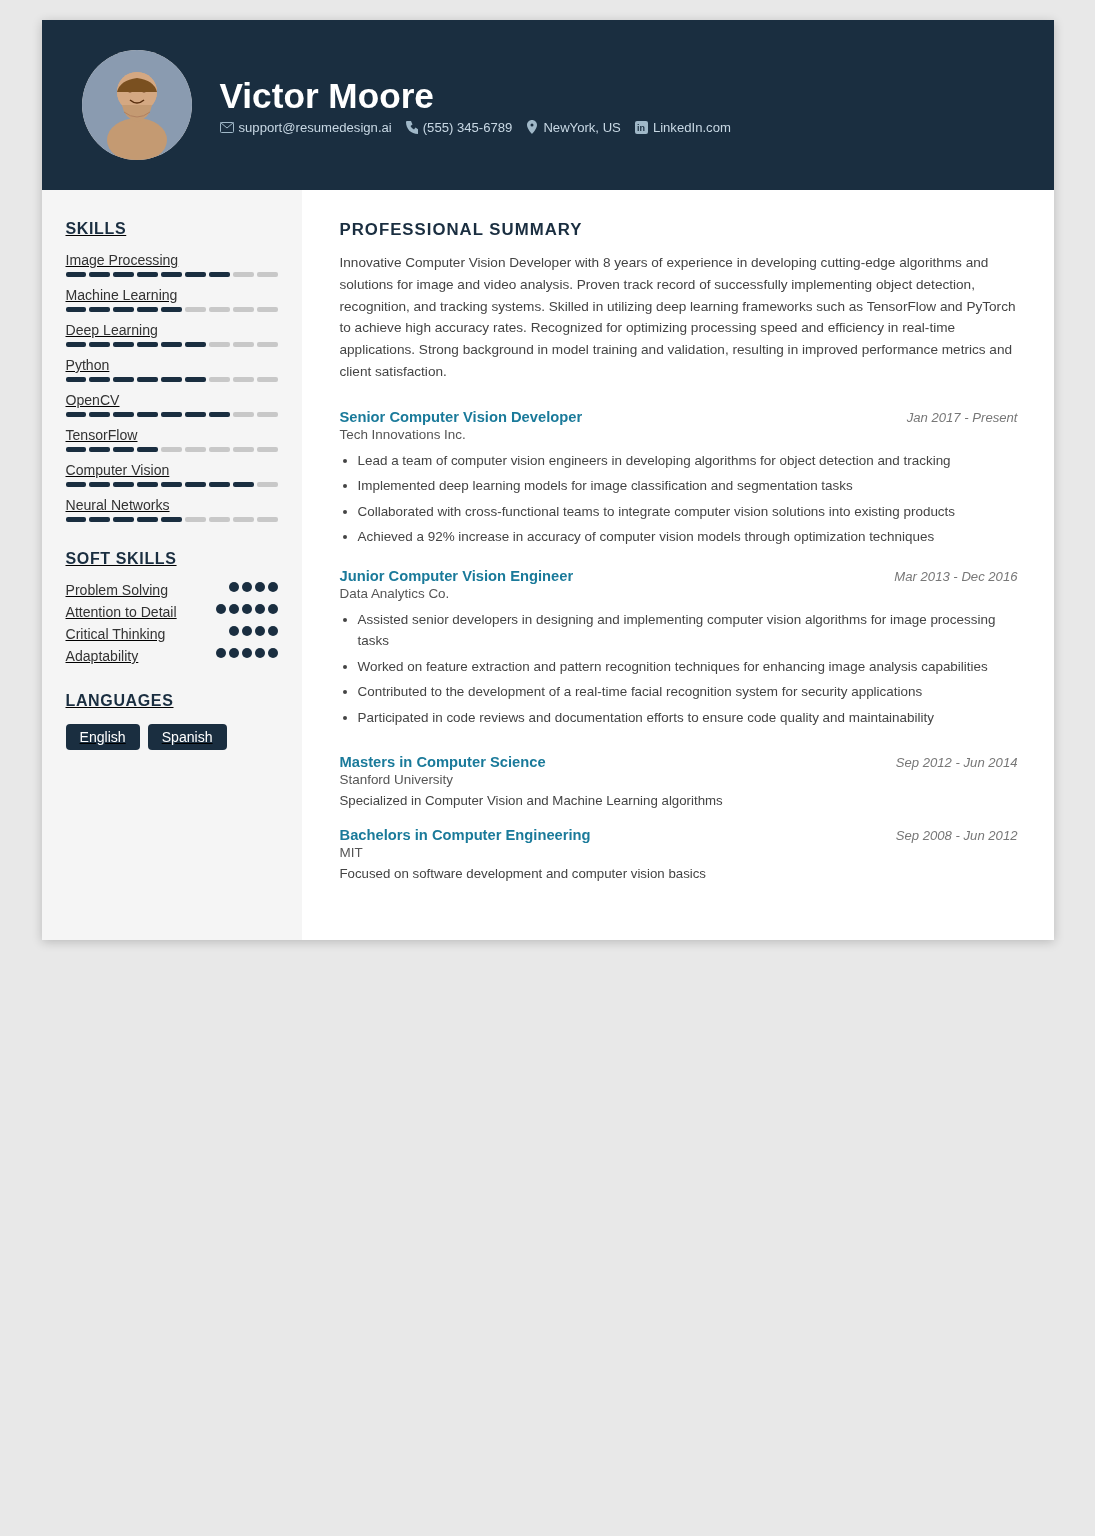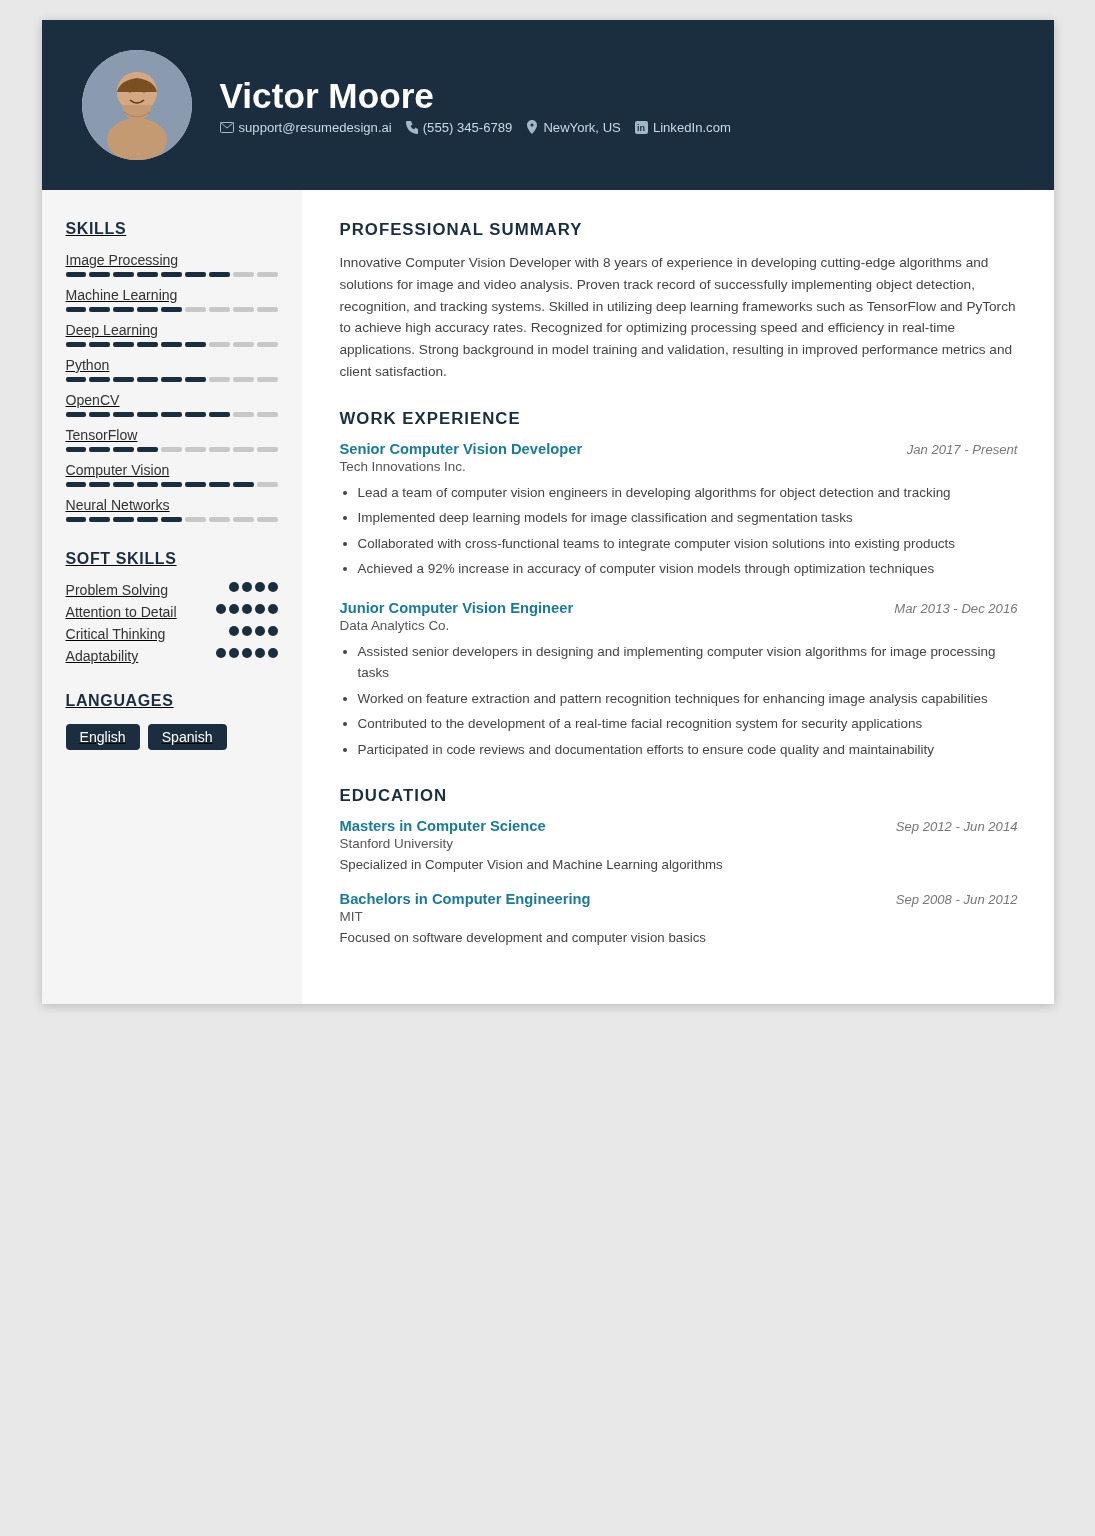--- a/index.html
+++ b/index.html
@@ -446,21 +446,20 @@
     </div>
 
     <div class="right-col">
 
       <div class="right-section">
         <div class="right-section-title">PROFESSIONAL SUMMARY</div>
         <p class="summary-text">Innovative Computer Vision Developer with 8 years of experience in developing cutting-edge algorithms and solutions for image and video analysis. Proven track record of successfully implementing object detection, recognition, and tracking systems. Skilled in utilizing deep learning frameworks such as TensorFlow and PyTorch to achieve high accuracy rates. Recognized for optimizing processing speed and efficiency in real-time applications. Strong background in model training and validation, resulting in improved performance metrics and client satisfaction.</p>
       </div>
 
       <div class="right-section">
-        <div class="right-section-title">WORK EXPERIENCE</div>
         <div id="jobs-container">
             <div class="job">
     <div class="job-header">
       <span class="job-title-text">Senior Computer Vision Developer</span>
       <span class="job-date">Jan 2017 - Present</span>
     </div>
     <div class="job-company">Tech Innovations Inc.</div>
     <ul class="job-bullets">
       <li>Lead a team of computer vision engineers in developing algorithms for object detection and tracking</li>
                 <li>Implemented deep learning models for image classification and segmentation tasks</li>
@@ -478,21 +477,20 @@
       <li>Assisted senior developers in designing and implementing computer vision algorithms for image processing tasks</li>
                 <li>Worked on feature extraction and pattern recognition techniques for enhancing image analysis capabilities</li>
                 <li>Contributed to the development of a real-time facial recognition system for security applications</li>
                 <li>Participated in code reviews and documentation efforts to ensure code quality and maintainability</li>
     </ul>
   </div>
           </div>
       </div>
 
       <div class="right-section">
-        <div class="right-section-title">EDUCATION</div>
         <div id="edu-container">
             <div class="edu-item">
     <div class="edu-header">
       <span class="edu-degree">Masters in Computer Science</span>
       <span class="edu-date">Sep 2012 - Jun 2014</span>
     </div>
     <div class="edu-school">Stanford University</div>
     <div class="edu-desc">Specialized in Computer Vision and Machine Learning algorithms</div>
   </div>
             <div class="edu-item">

